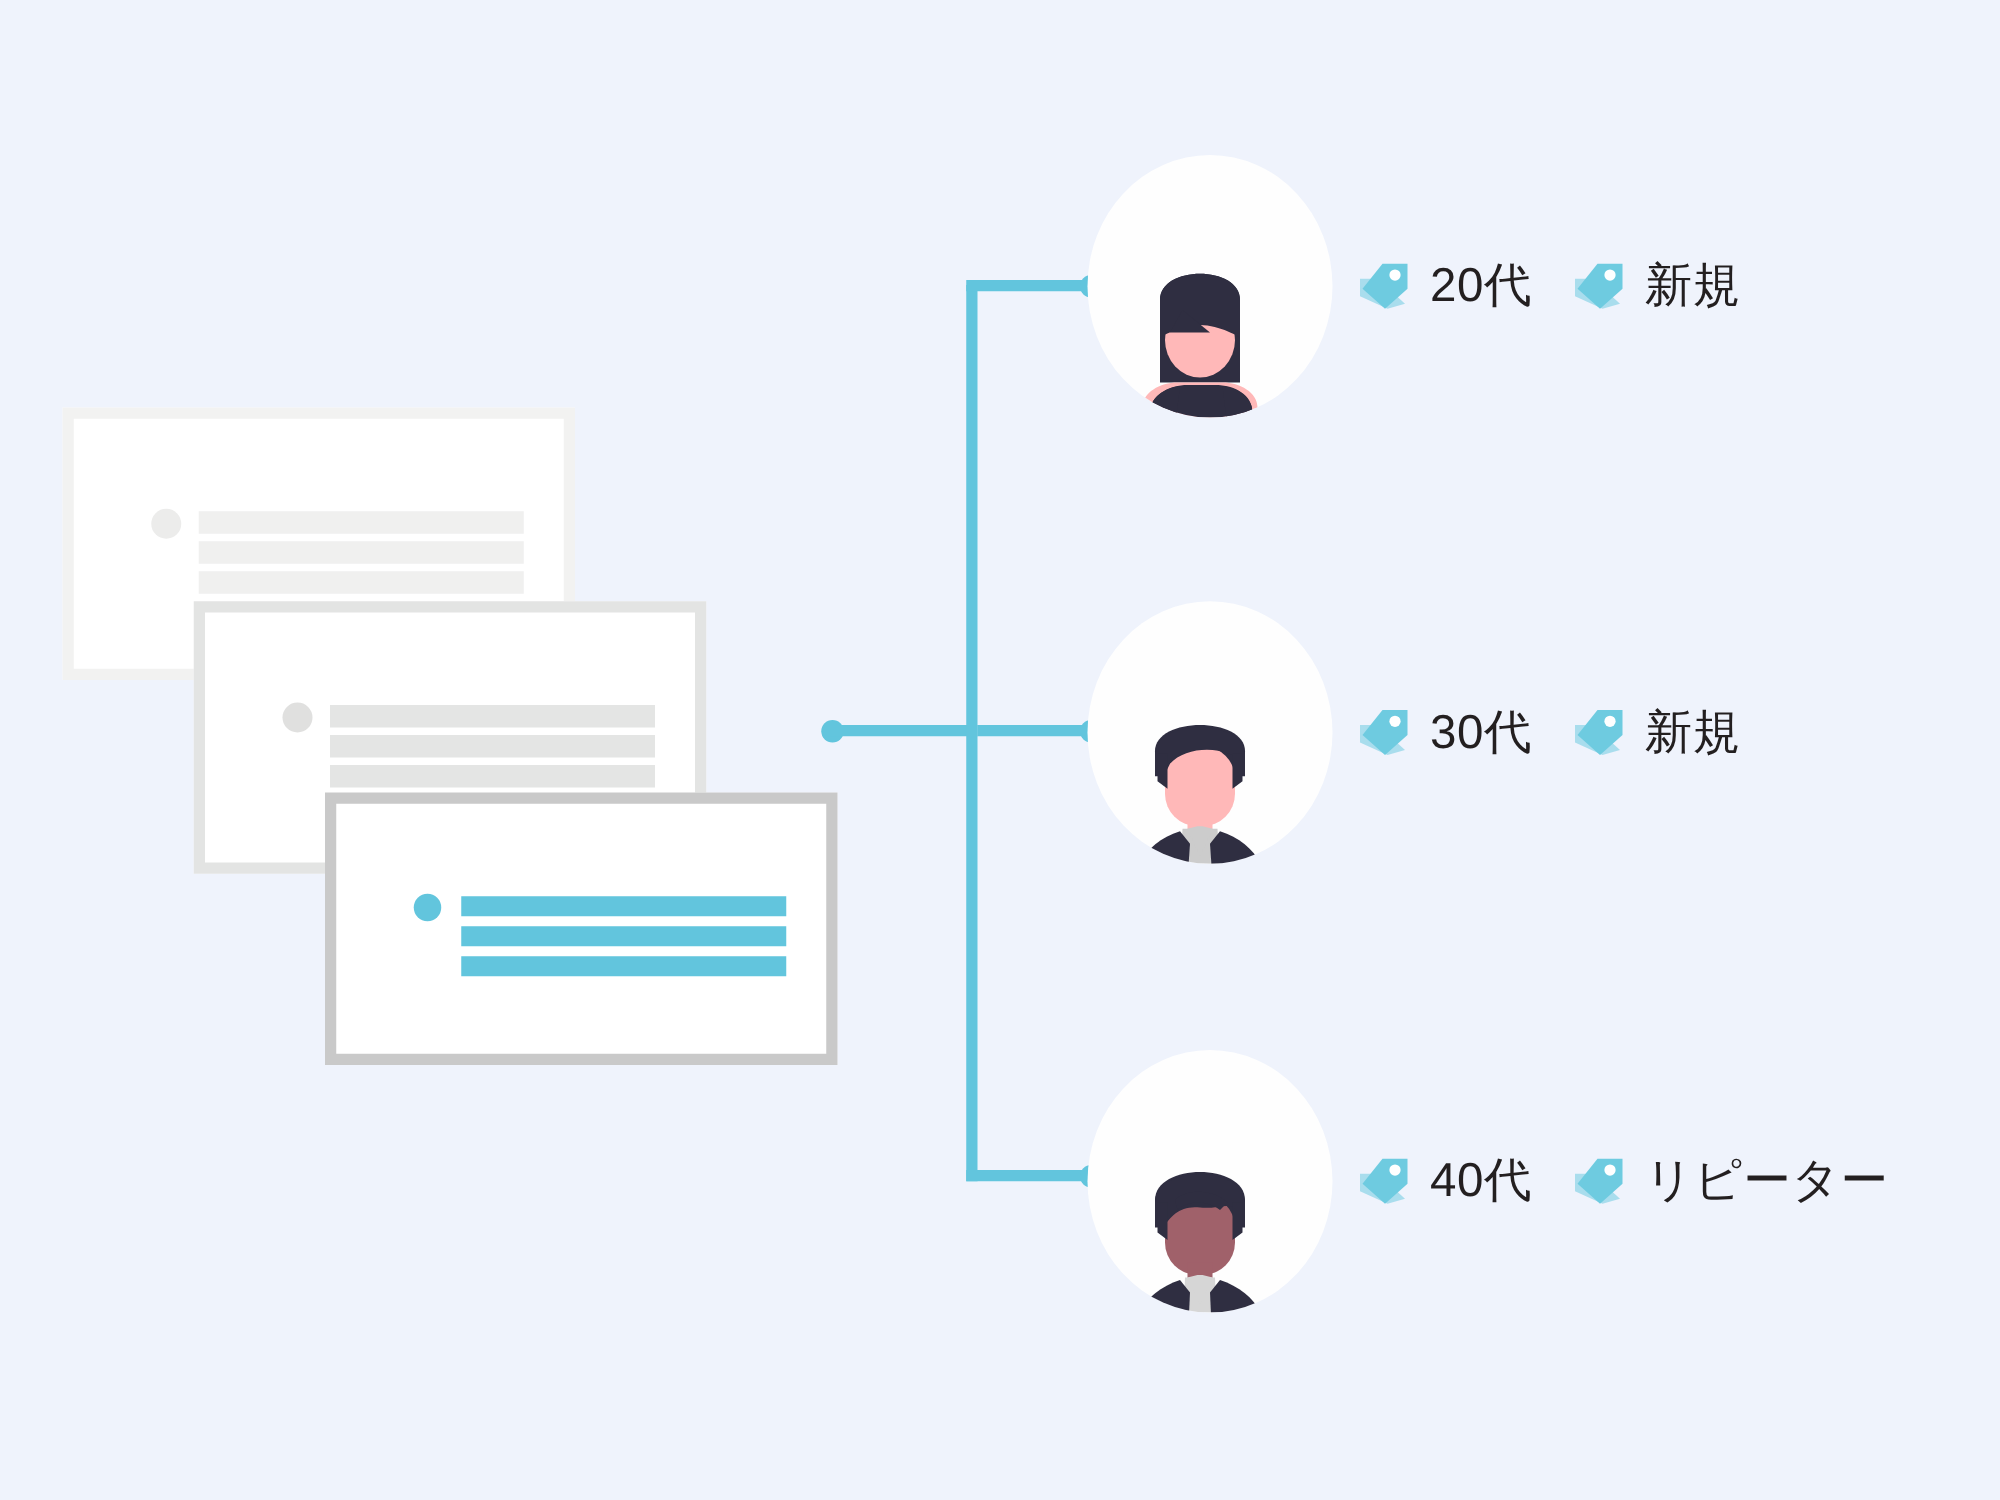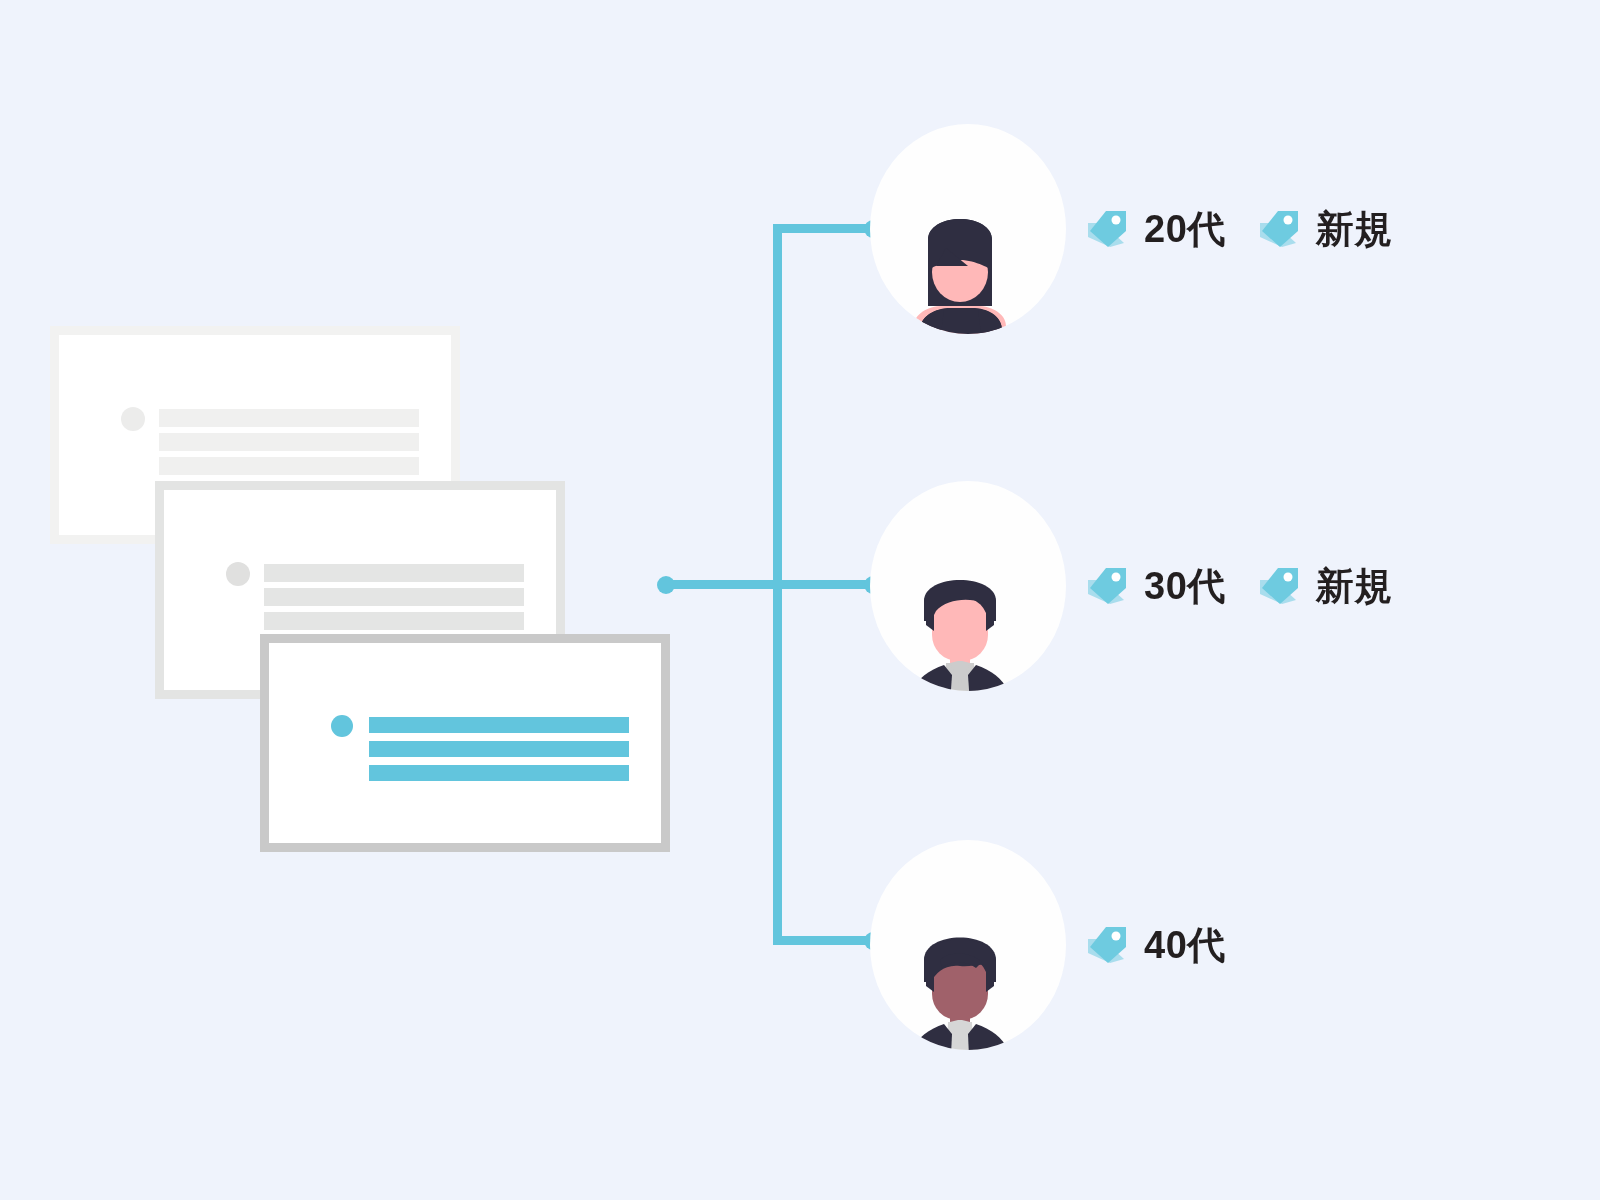--- a/index.html
+++ b/index.html
@@ -43,21 +43,21 @@
 
   .tags {
     position:absolute; left:214px; top:0; height:210px;
     display:flex; align-items:center; gap:30px;
     white-space:nowrap;
   }
   .tag { display:flex; align-items:center; gap:14px; }
   .tag-icon { width:46px; height:44px; flex:0 0 auto; }
   .tag-label {
     font-size:38px;
-    font-weight:bold;
+    font-weight:normal;
     color:#231f20;
     letter-spacing:0.5px;
     line-height:1;
   }
 </style>
 </head>
 <body>
 
 <div id="stage">
 
@@ -221,16 +221,24 @@
     </div>
     <div class="tags">
       <div class="tag">
         <svg class="tag-icon" viewBox="0 0 46 44">
           <path d="M4 30 L4 16 L18 16 L40 36 L26 40 Z" fill="#a9dded"></path>
           <path d="M22 4 L42 4 L42 24 L24 40 L6 24 Z" fill="#6ecbe0"></path>
           <circle cx="32" cy="13" r="4.5" fill="#ffffff"></circle>
         </svg>
         <span class="tag-label">40代</span>
       </div>
+      <div class="tag">
+        <svg class="tag-icon" viewBox="0 0 46 44">
+          <path d="M4 30 L4 16 L18 16 L40 36 L26 40 Z" fill="#a9dded"></path>
+          <path d="M22 4 L42 4 L42 24 L24 40 L6 24 Z" fill="#6ecbe0"></path>
+          <circle cx="32" cy="13" r="4.5" fill="#ffffff"></circle>
+        </svg>
+        <span class="tag-label">リピーター</span>
+      </div>
     </div>
   </div>
 
 </div>
 
 </body></html>

